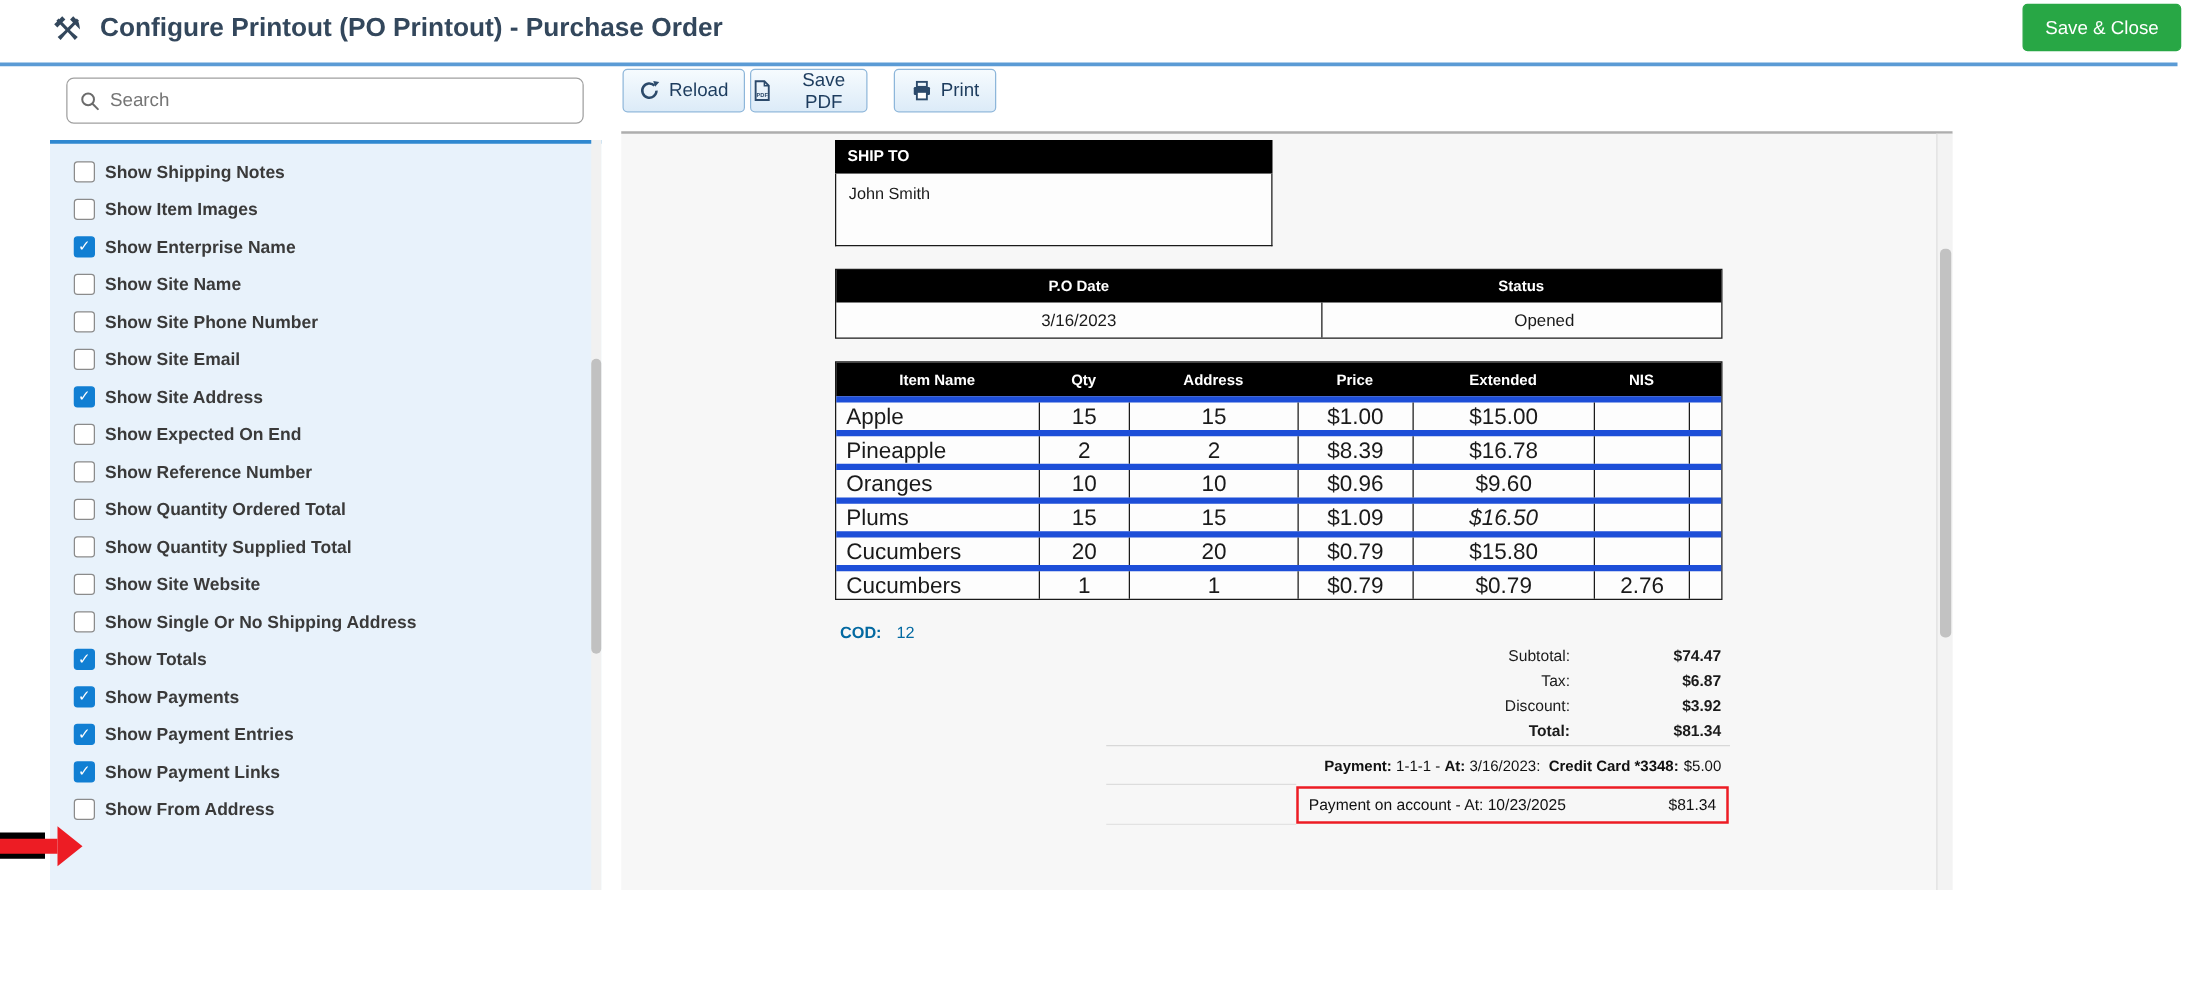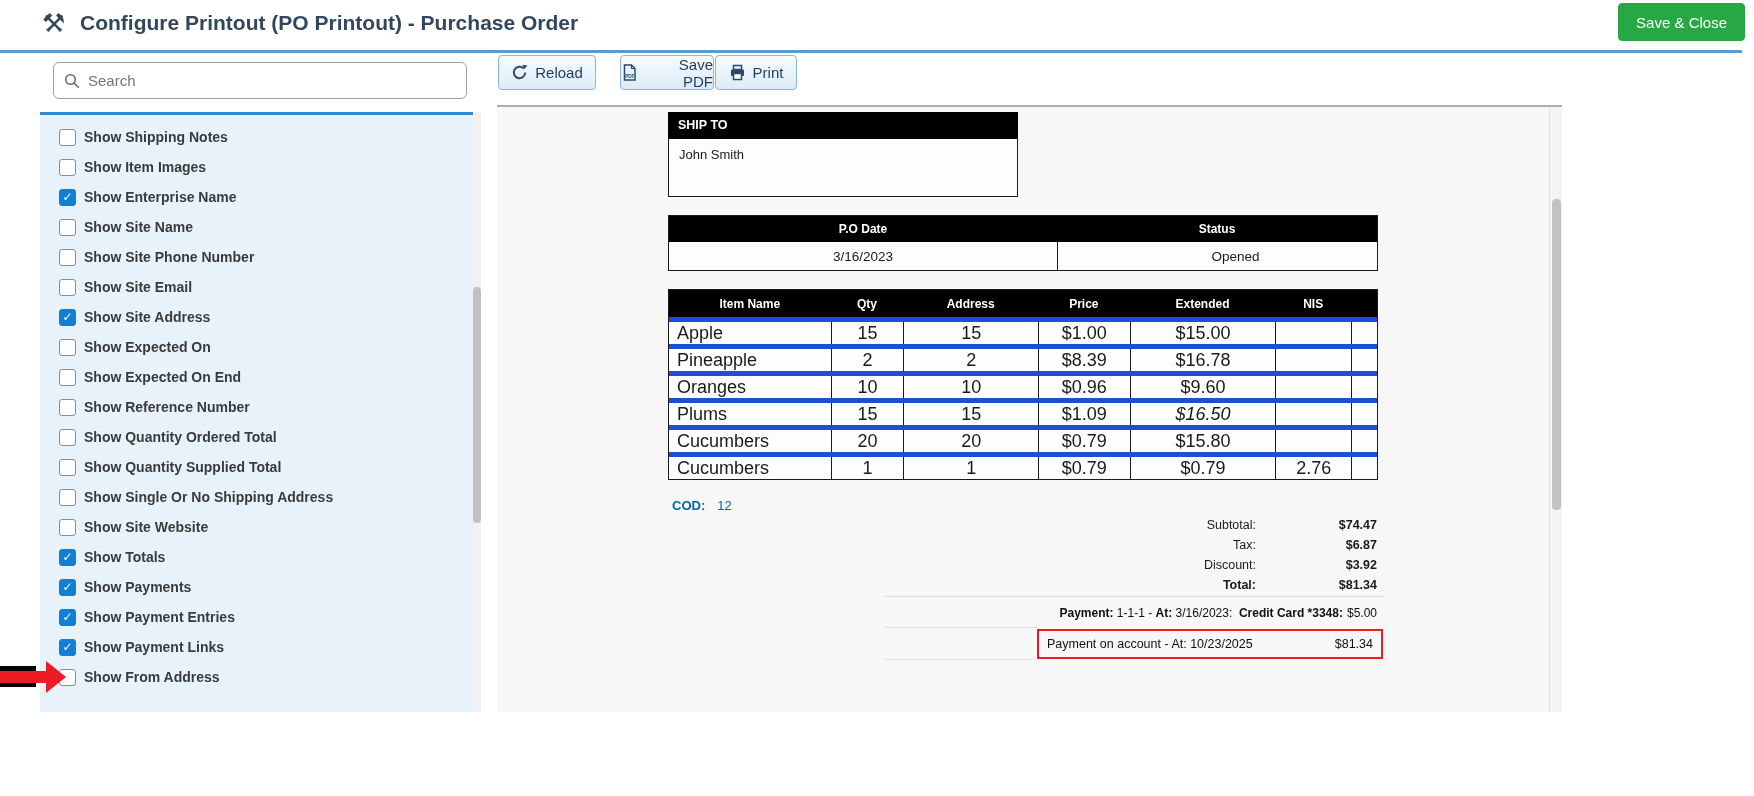--- a/index.html
+++ b/index.html
@@ -30,21 +30,21 @@
   .cb.checked { background: #117fd3; border-color: #117fd3; }
   .side-label { margin-left: 8px; font-size: 14px; font-weight: 700; color: #3a3a3a; white-space: nowrap; }
   .side-scroll { position: absolute; left: 473px; top: 112px; width: 8px; height: 600px; background: #f1f1f1; }
   .side-scroll .thumb { position: absolute; left: 0; top: 175px; width: 8px; height: 236px; background: #c1c1c1; border-radius: 4px; }
 
   
   .tb-btn { position: absolute; top: 55px; height: 35px; border: 1px solid #8db6da; border-radius: 4px;
     background: linear-gradient(#f6fbfe, #dcebf8); color: #1d3c5e; font-size: 15px;
     display: flex; align-items: center; justify-content: center; gap: 7px; cursor: pointer; }
   .btn-reload { left: 498px; width: 98px; }
-  .btn-savepdf { left: 620px; width: 94px; text-align: right; }
+  .btn-savepdf { left: 600px; width: 94px; }
   .btn-print { left: 715px; width: 82px; }
 
   
   .preview { position: absolute; left: 497px; top: 105px; width: 1065px; height: 607px;
     background: #f7f7f7; border-top: 2px solid #aeaeae; }
   .pv-scroll { position: absolute; right: 0; top: 0; width: 13px; height: 605px; background: #f3f3f3; border-left: 1px solid #e0e0e0; }
   .pv-scroll .thumb { position: absolute; left: 2px; top: 92px; width: 9px; height: 311px; background: #c2c2c2; border-radius: 4px; }
 
   .shipto { position: absolute; left: 171px; top: 5px; width: 350px; border-radius: 17px; }
   .shipto .hd { height: 27px; background: #000; color: #fff; font-size: 12.5px; font-weight: 700;
@@ -141,45 +141,41 @@
         <div class="side-item">
           <span class="cb"></span>
           <span class="side-label">Show Site Email</span>
         </div>
         <div class="side-item">
           <span class="cb checked">✓</span>
           <span class="side-label">Show Site Address</span>
         </div>
         <div class="side-item">
           <span class="cb"></span>
-          <span class="side-label">Show Expected On</span>
-        </div>
-        <div class="side-item">
-          <span class="cb"></span>
           <span class="side-label">Show Expected On End</span>
         </div>
         <div class="side-item">
           <span class="cb"></span>
           <span class="side-label">Show Reference Number</span>
         </div>
         <div class="side-item">
           <span class="cb"></span>
           <span class="side-label">Show Quantity Ordered Total</span>
         </div>
         <div class="side-item">
           <span class="cb"></span>
           <span class="side-label">Show Quantity Supplied Total</span>
         </div>
         <div class="side-item">
           <span class="cb"></span>
+          <span class="side-label">Show Site Website</span>
+        </div>
+        <div class="side-item">
+          <span class="cb"></span>
           <span class="side-label">Show Single Or No Shipping Address</span>
-        </div>
-        <div class="side-item">
-          <span class="cb"></span>
-          <span class="side-label">Show Site Website</span>
         </div>
         <div class="side-item">
           <span class="cb checked">✓</span>
           <span class="side-label">Show Totals</span>
         </div>
         <div class="side-item">
           <span class="cb checked">✓</span>
           <span class="side-label">Show Payments</span>
         </div>
         <div class="side-item">

